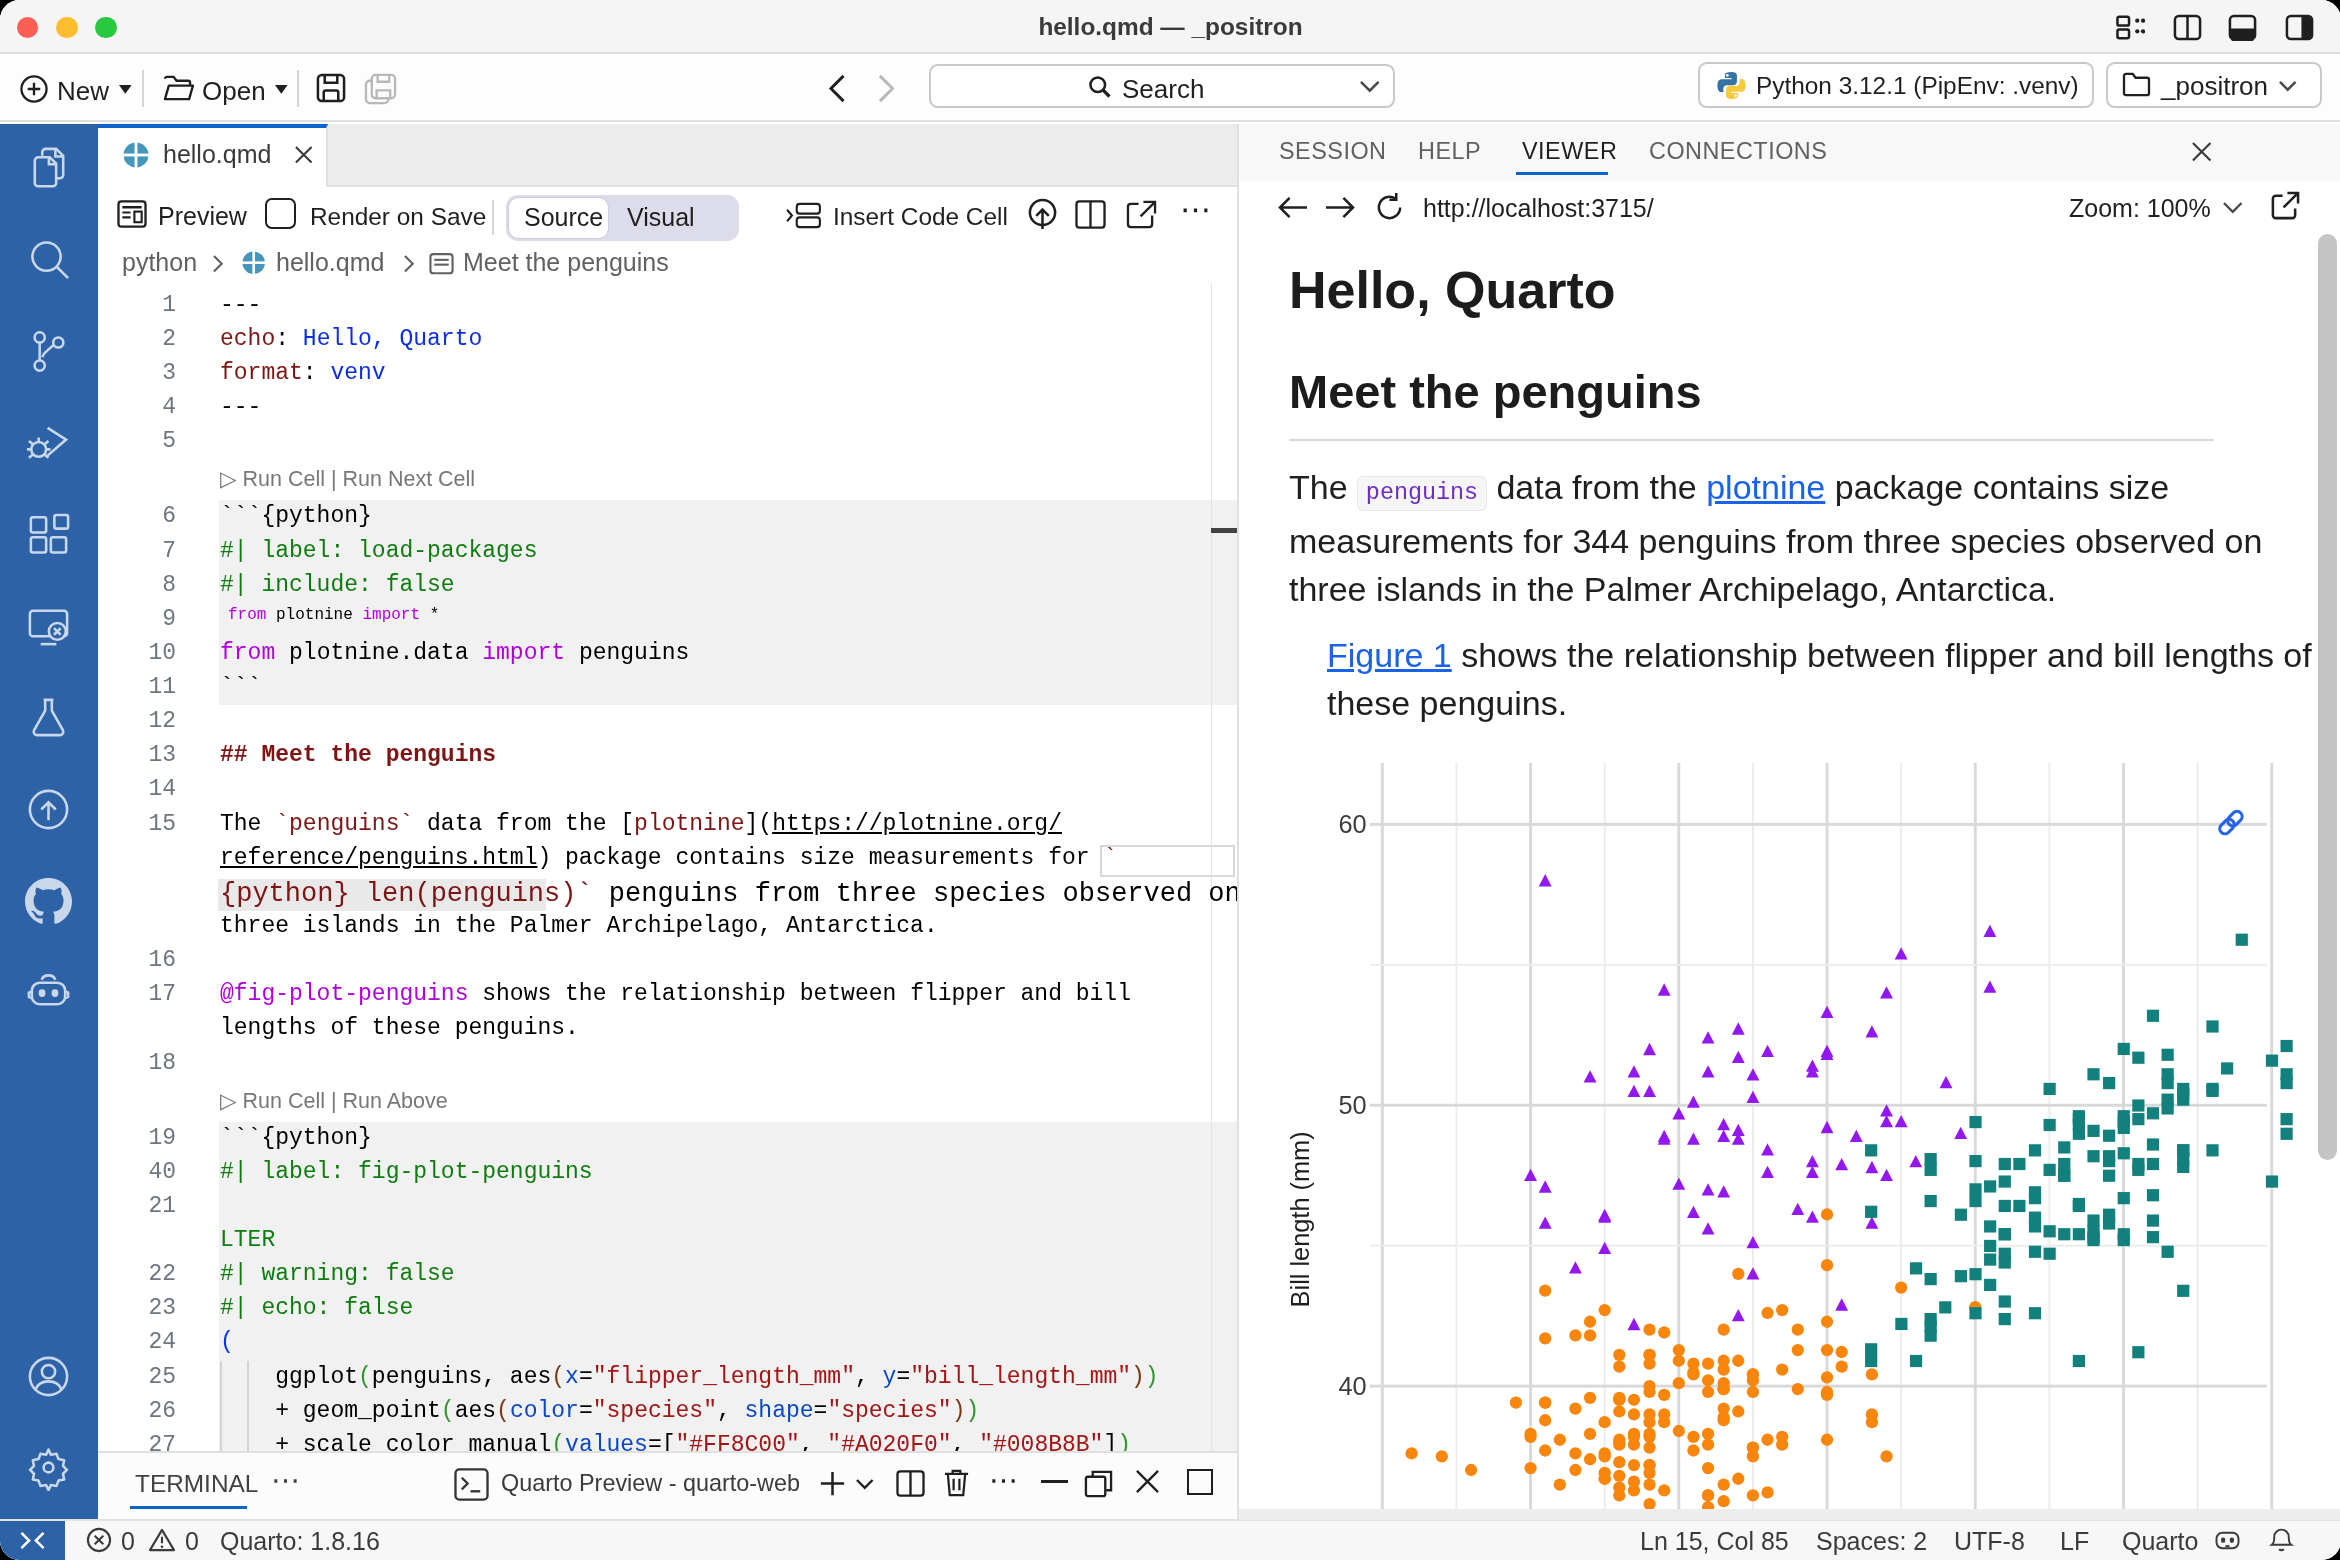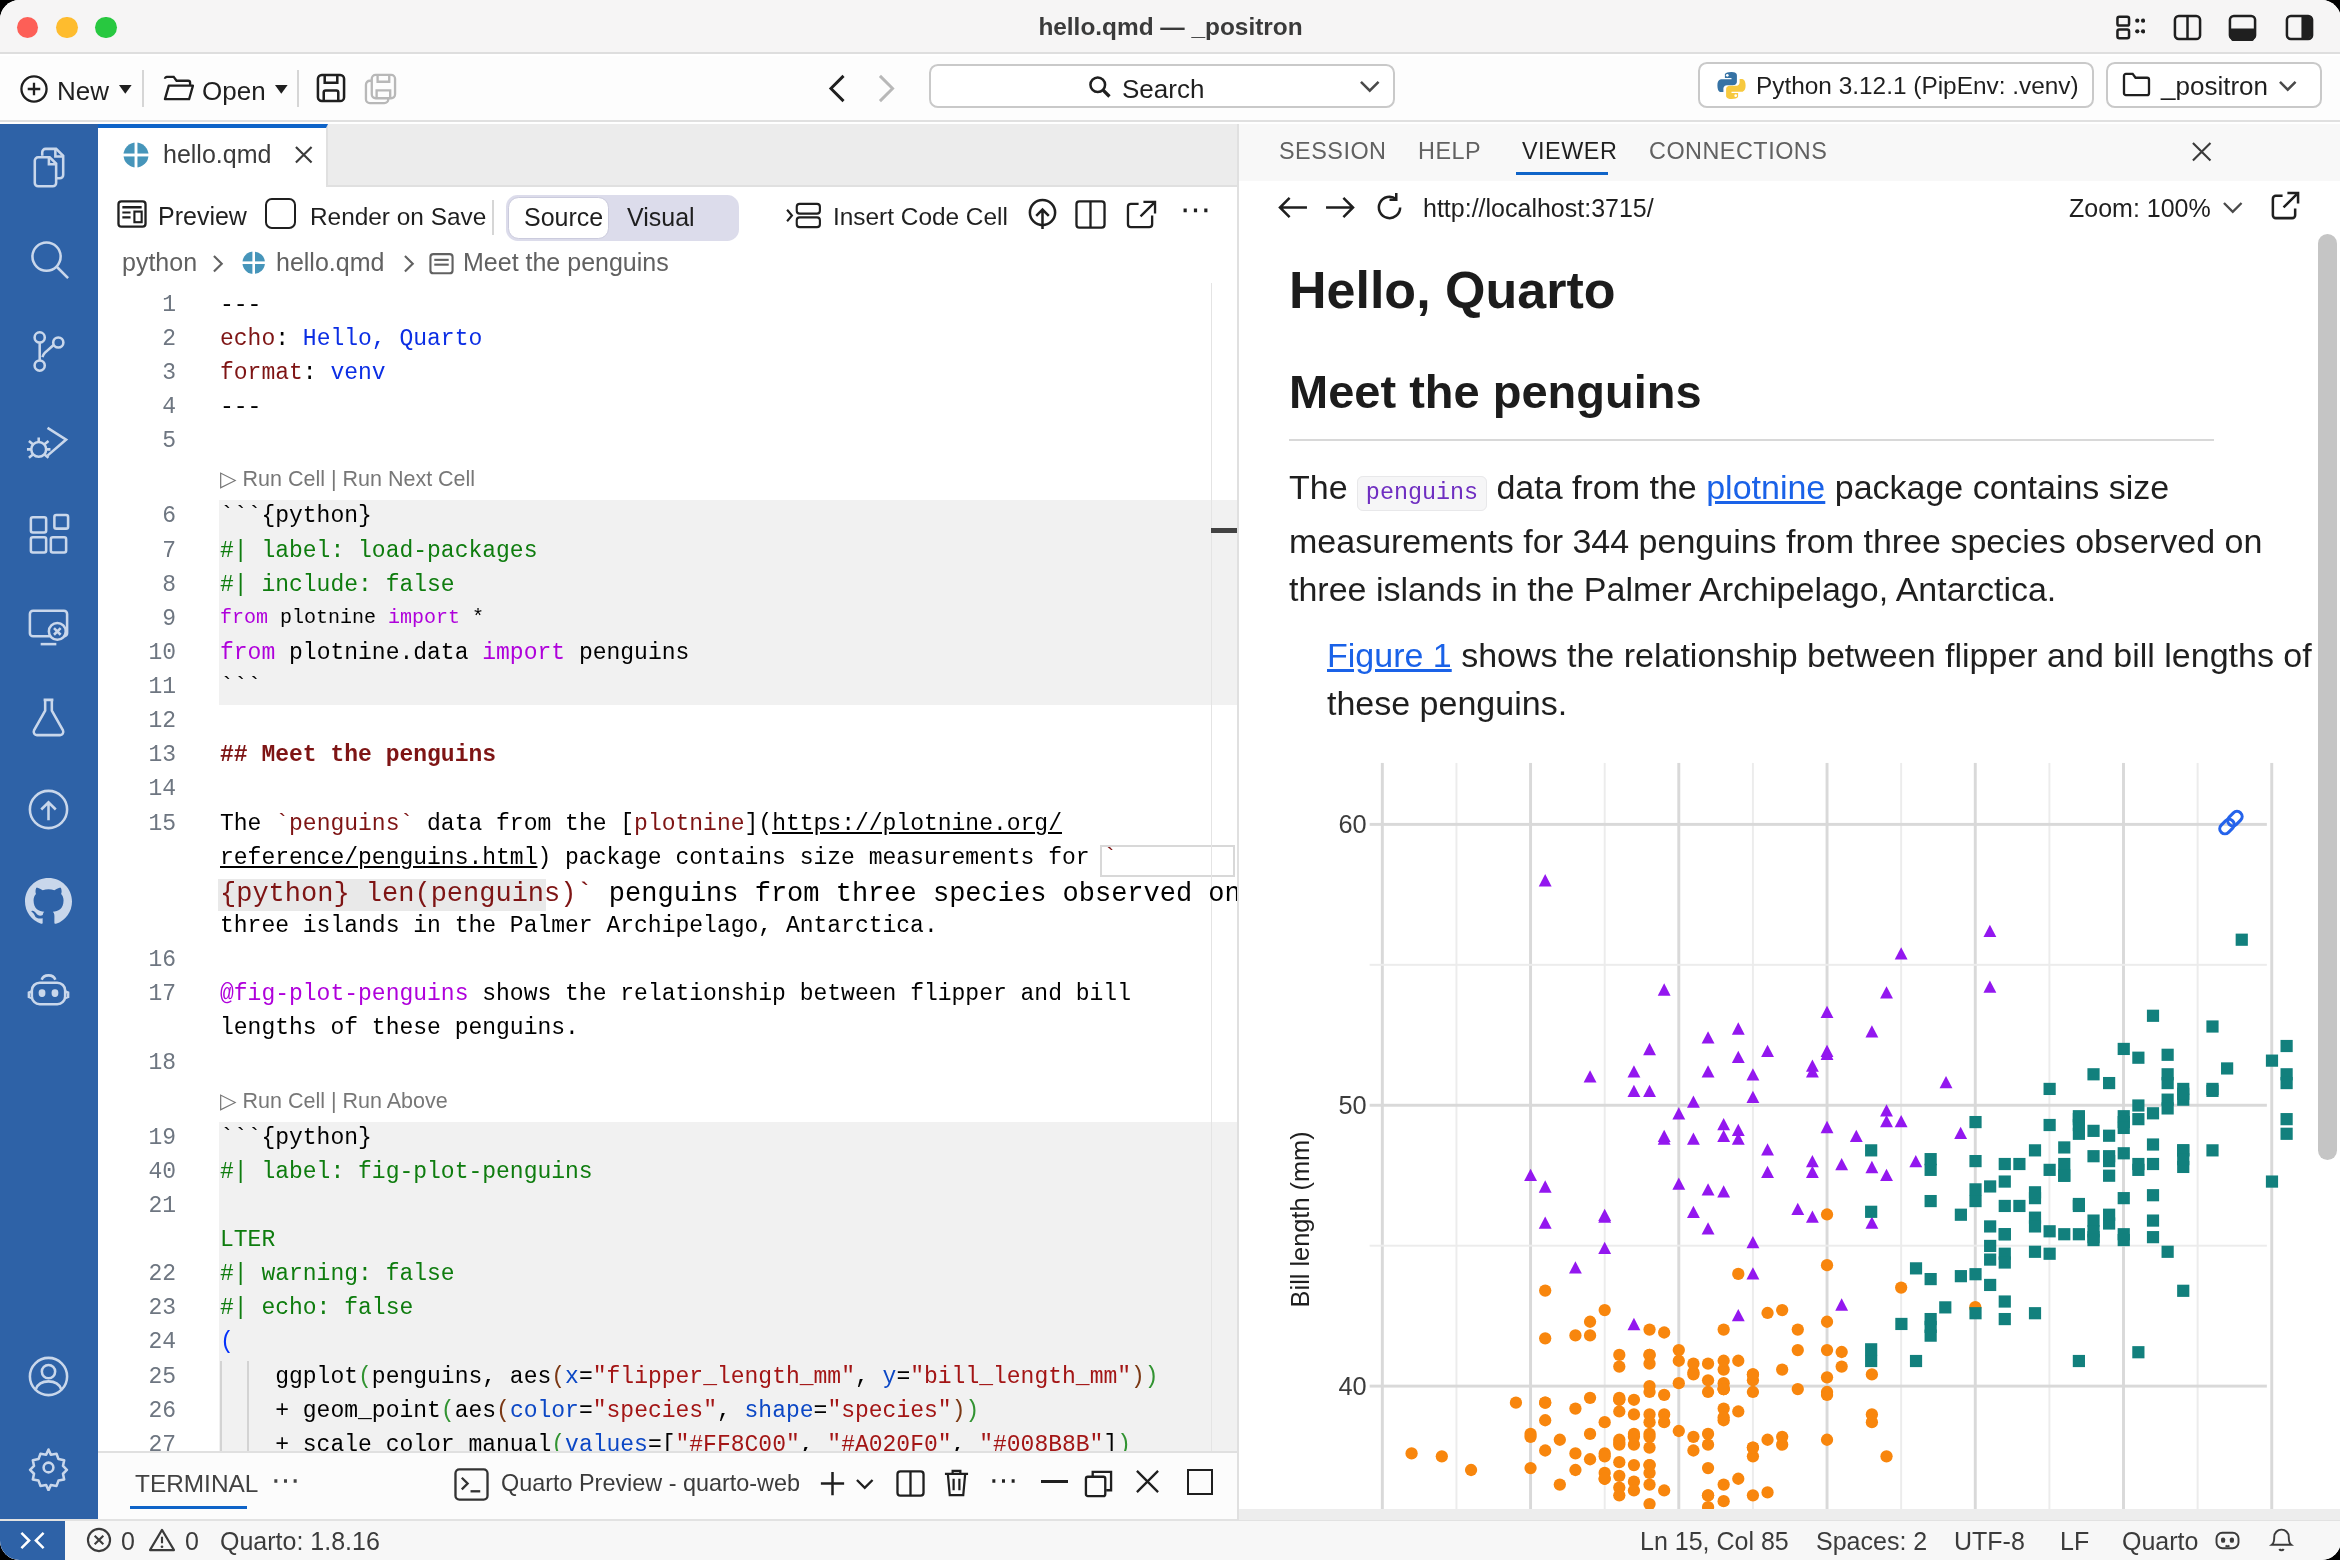--- a/index.html
+++ b/index.html
@@ -254,21 +254,21 @@
 <div class="abs mono" style="left:0;top:111px;width:78px;text-align:right;font-size:23px;color:#6e7681;">4</div>
 <div class="abs mono" style="left:122px;top:111px;font-size:23px;white-space:pre;"><span style="color:#000000;">---</span></div>
 <div class="abs mono" style="left:0;top:145px;width:78px;text-align:right;font-size:23px;color:#6e7681;">5</div>
 <div class="abs mono" style="left:0;top:220px;width:78px;text-align:right;font-size:23px;color:#6e7681;">6</div>
 <div class="abs mono" style="left:122px;top:220px;font-size:23px;white-space:pre;"><span style="color:#000000;">```{python}</span></div>
 <div class="abs mono" style="left:0;top:255px;width:78px;text-align:right;font-size:23px;color:#6e7681;">7</div>
 <div class="abs mono" style="left:122px;top:255px;font-size:23px;white-space:pre;"><span style="color:#0e7c0e;">#|&nbsp;label:&nbsp;load-packages</span></div>
 <div class="abs mono" style="left:0;top:289px;width:78px;text-align:right;font-size:23px;color:#6e7681;">8</div>
 <div class="abs mono" style="left:122px;top:289px;font-size:23px;white-space:pre;"><span style="color:#0e7c0e;">#|&nbsp;include:&nbsp;false</span></div>
 <div class="abs mono" style="left:0;top:323px;width:78px;text-align:right;font-size:23px;color:#6e7681;">9</div>
-<div class="abs mono" style="left:122px;top:323px;font-size:20px;white-space:pre;"><span style="color:#af00db;">from</span><span style="color:#000000;">&nbsp;plotnine&nbsp;</span><span style="color:#af00db;">import</span><span style="color:#000000;">&nbsp;*</span></div>
+<div class="abs mono" style="left:122px;top:323px;font-size:16px;white-space:pre;padding-left:8px;"><span style="color:#af00db;">from</span><span style="color:#000000;">&nbsp;plotnine&nbsp;</span><span style="color:#af00db;">import</span><span style="color:#000000;">&nbsp;*</span></div>
 <div class="abs mono" style="left:0;top:357px;width:78px;text-align:right;font-size:23px;color:#6e7681;">10</div>
 <div class="abs mono" style="left:122px;top:357px;font-size:23px;white-space:pre;"><span style="color:#af00db;">from</span><span style="color:#000000;">&nbsp;plotnine.data&nbsp;</span><span style="color:#af00db;">import</span><span style="color:#000000;">&nbsp;penguins</span></div>
 <div class="abs mono" style="left:0;top:391px;width:78px;text-align:right;font-size:23px;color:#6e7681;">11</div>
 <div class="abs mono" style="left:122px;top:391px;font-size:23px;white-space:pre;"><span style="color:#000000;">```</span></div>
 <div class="abs mono" style="left:0;top:425px;width:78px;text-align:right;font-size:23px;color:#6e7681;">12</div>
 <div class="abs mono" style="left:0;top:459px;width:78px;text-align:right;font-size:23px;color:#6e7681;">13</div>
 <div class="abs mono" style="left:122px;top:459px;font-size:23px;white-space:pre;font-weight:bold;"><span style="color:#7e1414;">##&nbsp;Meet&nbsp;the&nbsp;penguins</span></div>
 <div class="abs mono" style="left:0;top:493px;width:78px;text-align:right;font-size:23px;color:#6e7681;">14</div>
 <div class="abs mono" style="left:0;top:528px;width:78px;text-align:right;font-size:23px;color:#6e7681;">15</div>
 <div class="abs mono" style="left:122px;top:528px;font-size:23px;white-space:pre;"><span style="color:#000000;">The&nbsp;</span><span style="color:#7e1414;">`penguins`</span><span style="color:#000000;">&nbsp;data&nbsp;from&nbsp;the&nbsp;[</span><span style="color:#7e1414;">plotnine</span><span style="color:#000000;">](</span><span style="color:#000000;text-decoration:underline;">https://plotnine.org/</span></div>

